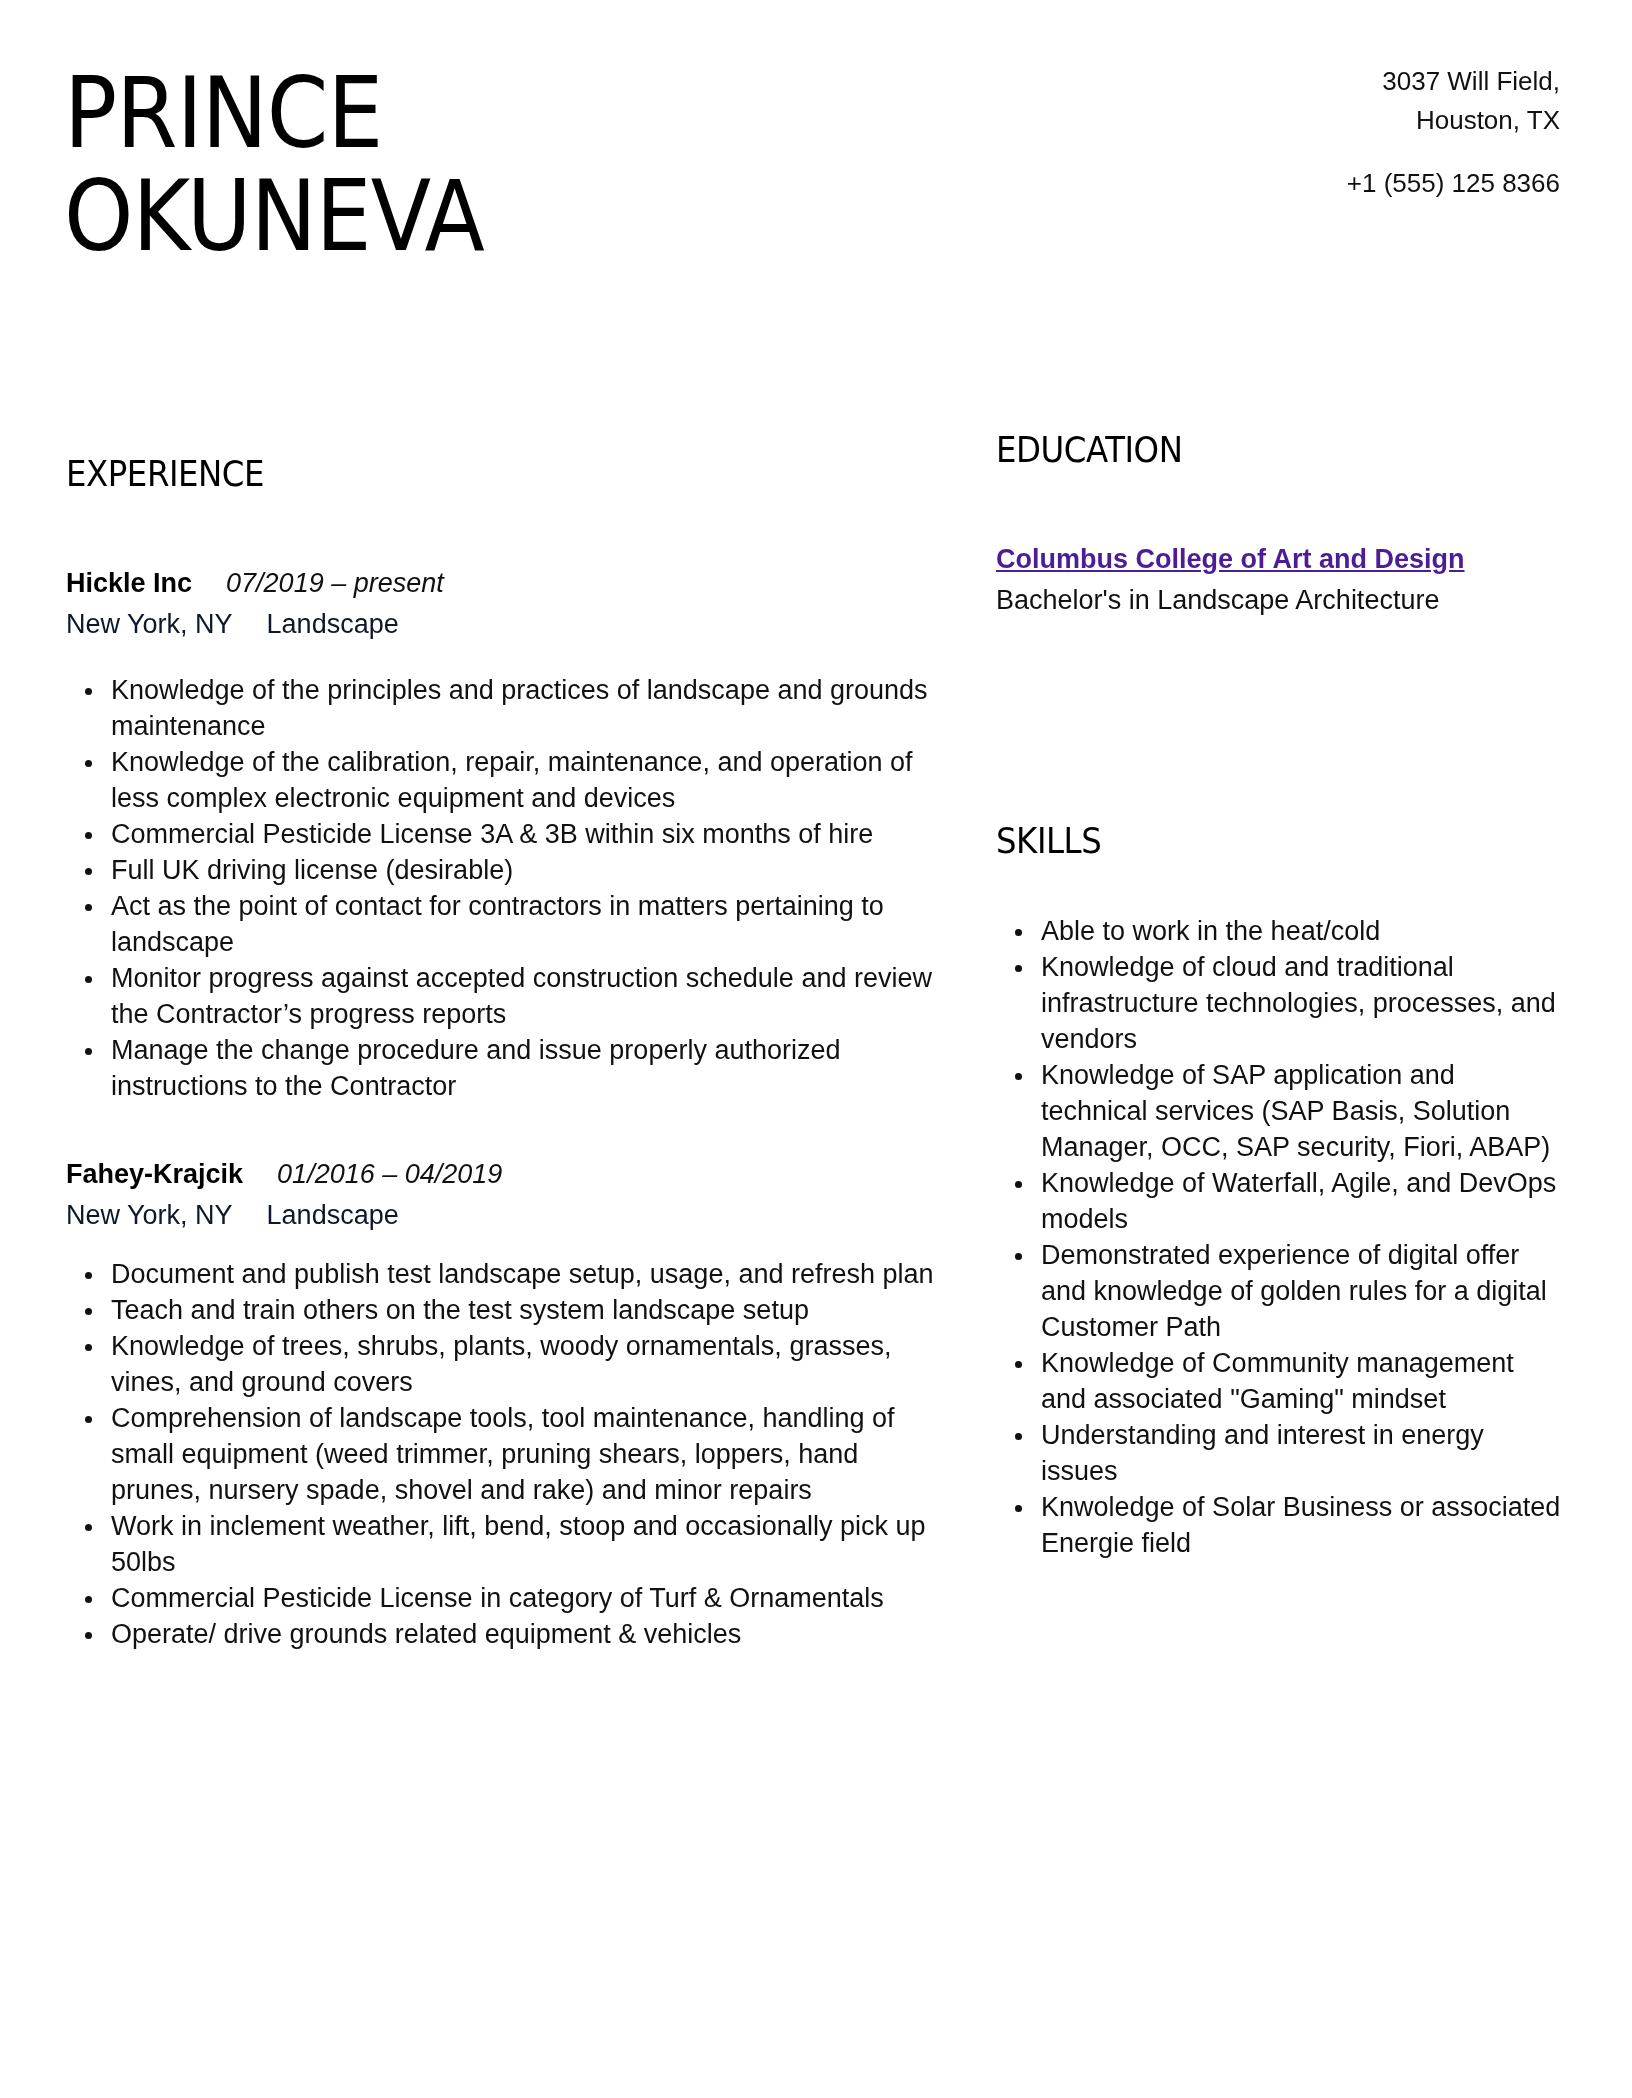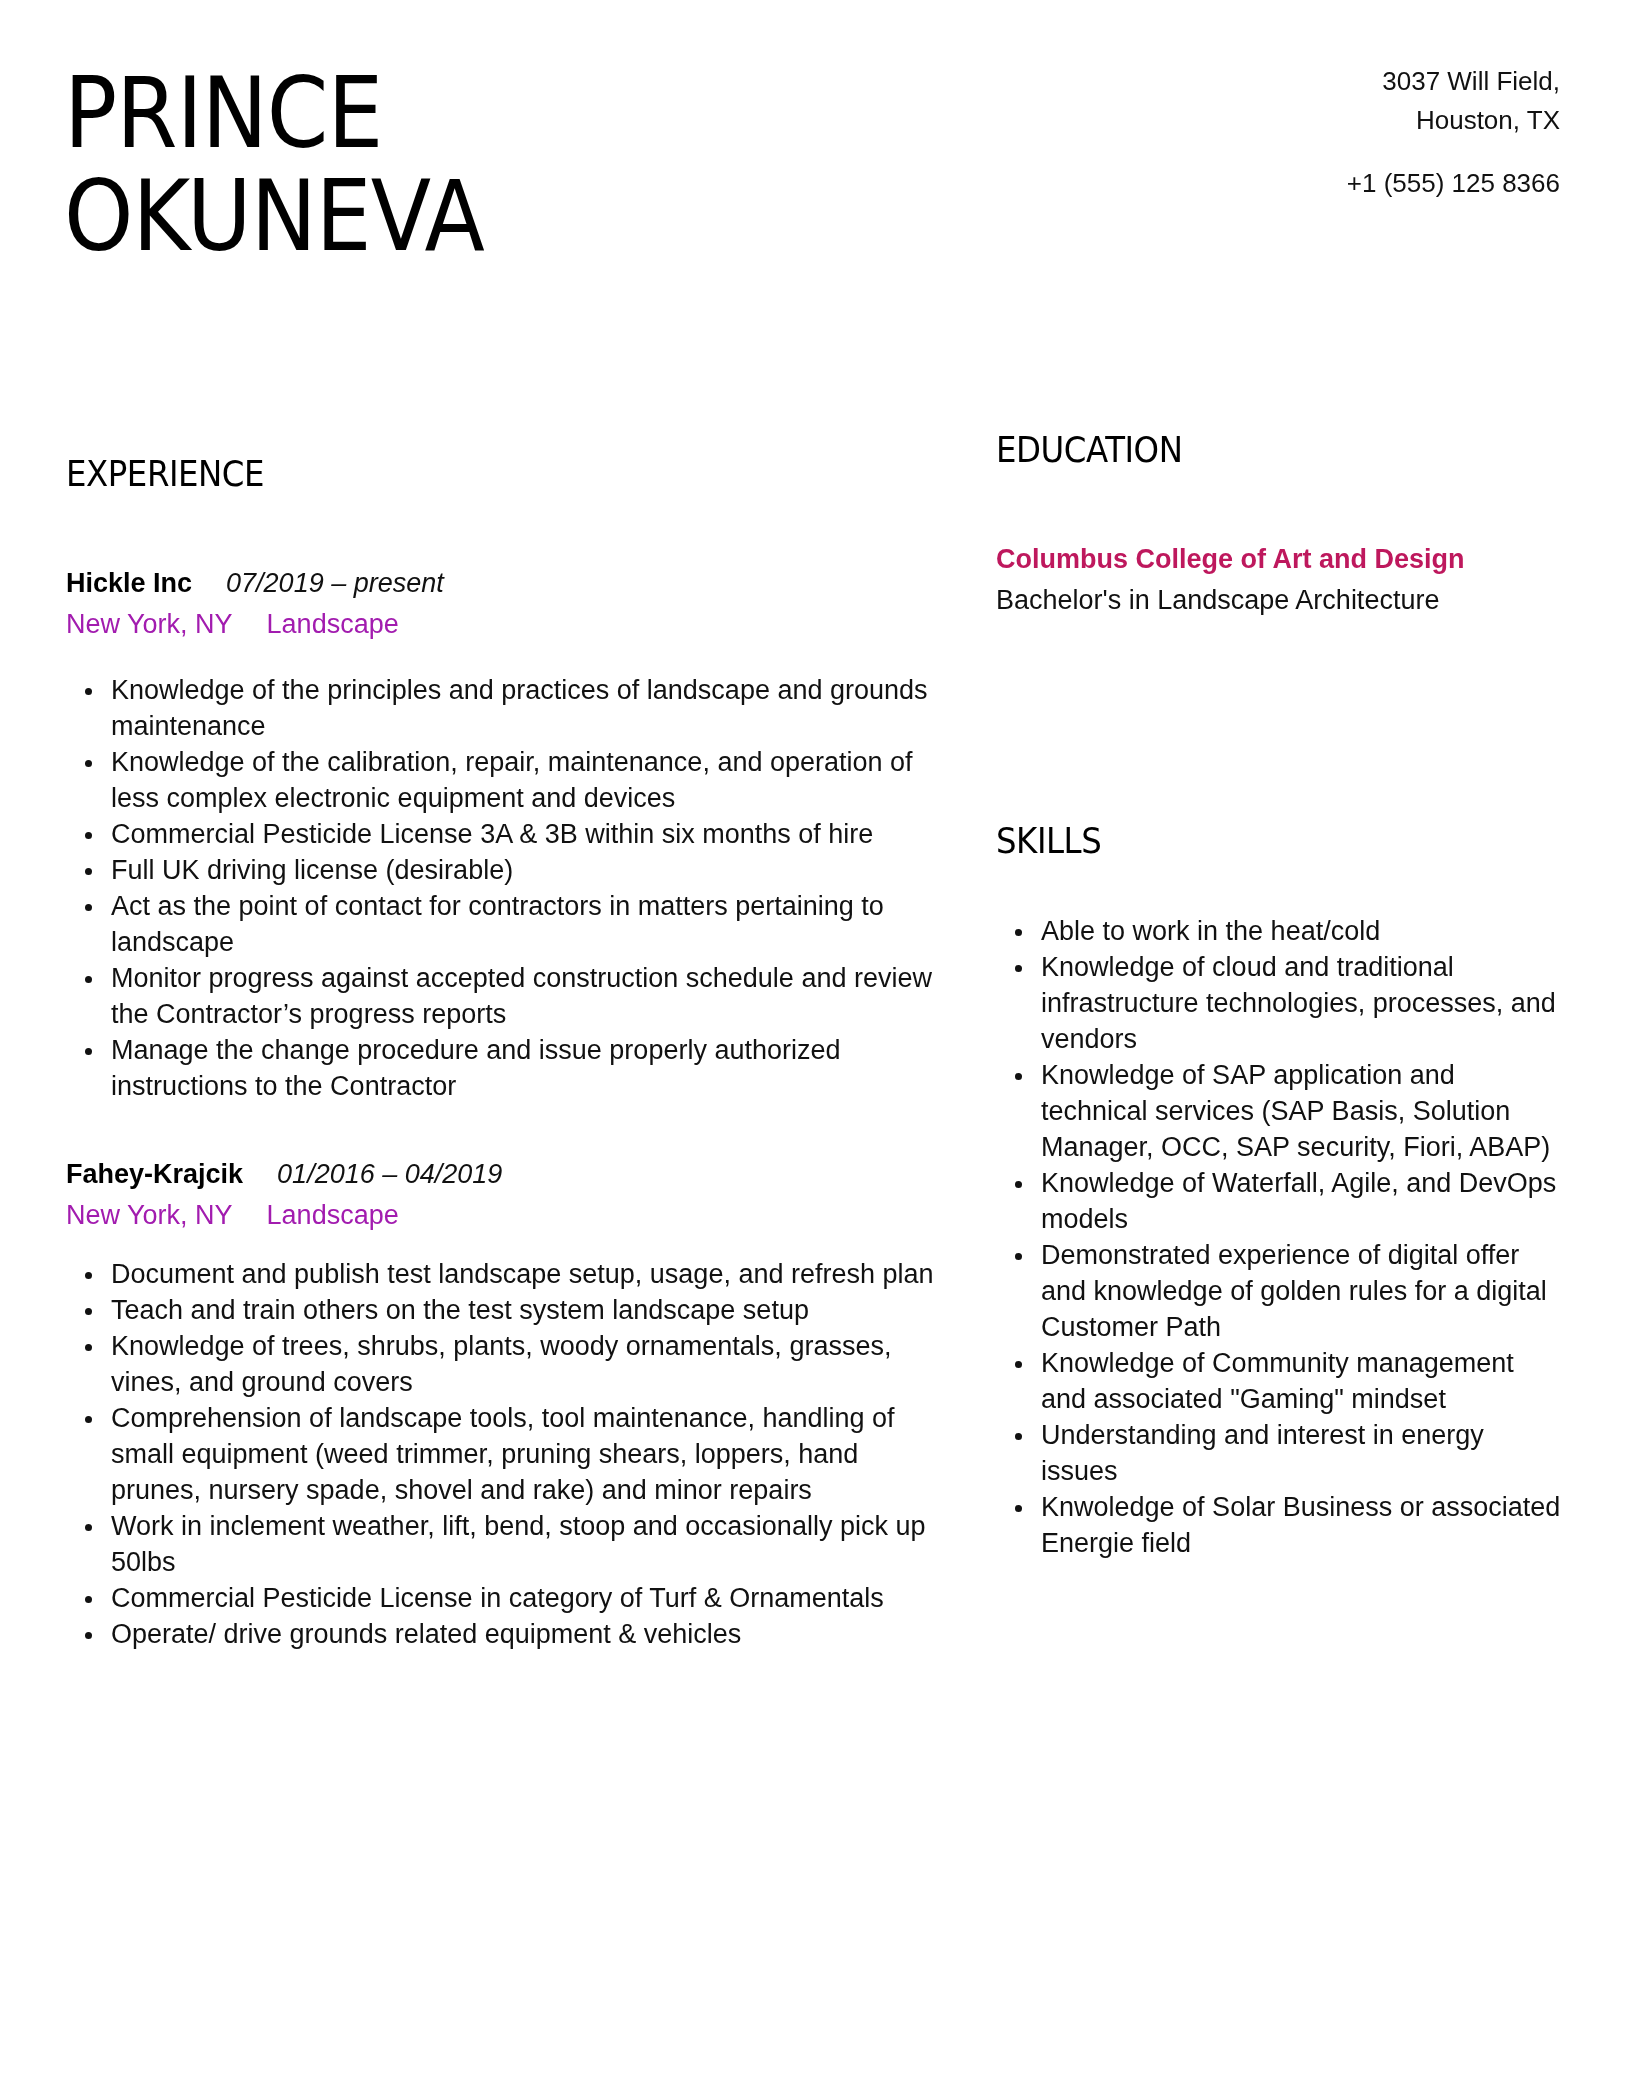--- a/index.html
+++ b/index.html
@@ -86,21 +86,21 @@
     }
     .dates {
       font-style: italic;
       margin-left: 34px;
       color: #111;
     }
     .job-sub-row {
       font-family: "Liberation Sans", sans-serif;
       font-size: 27px;
       line-height: 42px;
-      color: #a21caf;
+      color: #0f172a;
       white-space: nowrap;
     }
     .job-sub-row .role { margin-left: 34px; }
 
     ul.bullets {
       list-style: none;
       margin: 0;
       padding: 0;
     }
     ul.bullets li {
@@ -129,21 +129,22 @@
     #job-1 { margin-top: 50px; }
     #job-1 ul.bullets { margin-top: 20px; }
 
     
     #edu-heading { margin-bottom: 64px; }
     .school {
       font-family: "Liberation Sans", sans-serif;
       font-weight: bold;
       font-size: 27px;
       line-height: 40px;
-      color: #be185d;
+      color: #4c1d95;
+      text-decoration: underline;
     }
     .degree {
       font-family: "Liberation Sans", sans-serif;
       font-size: 27px;
       line-height: 42px;
       color: #111;
     }
     #skills-block { margin-top: 195px; }
     #skills-heading { margin-bottom: 47px; }
     #skills-list li { padding-left: 45px; }

